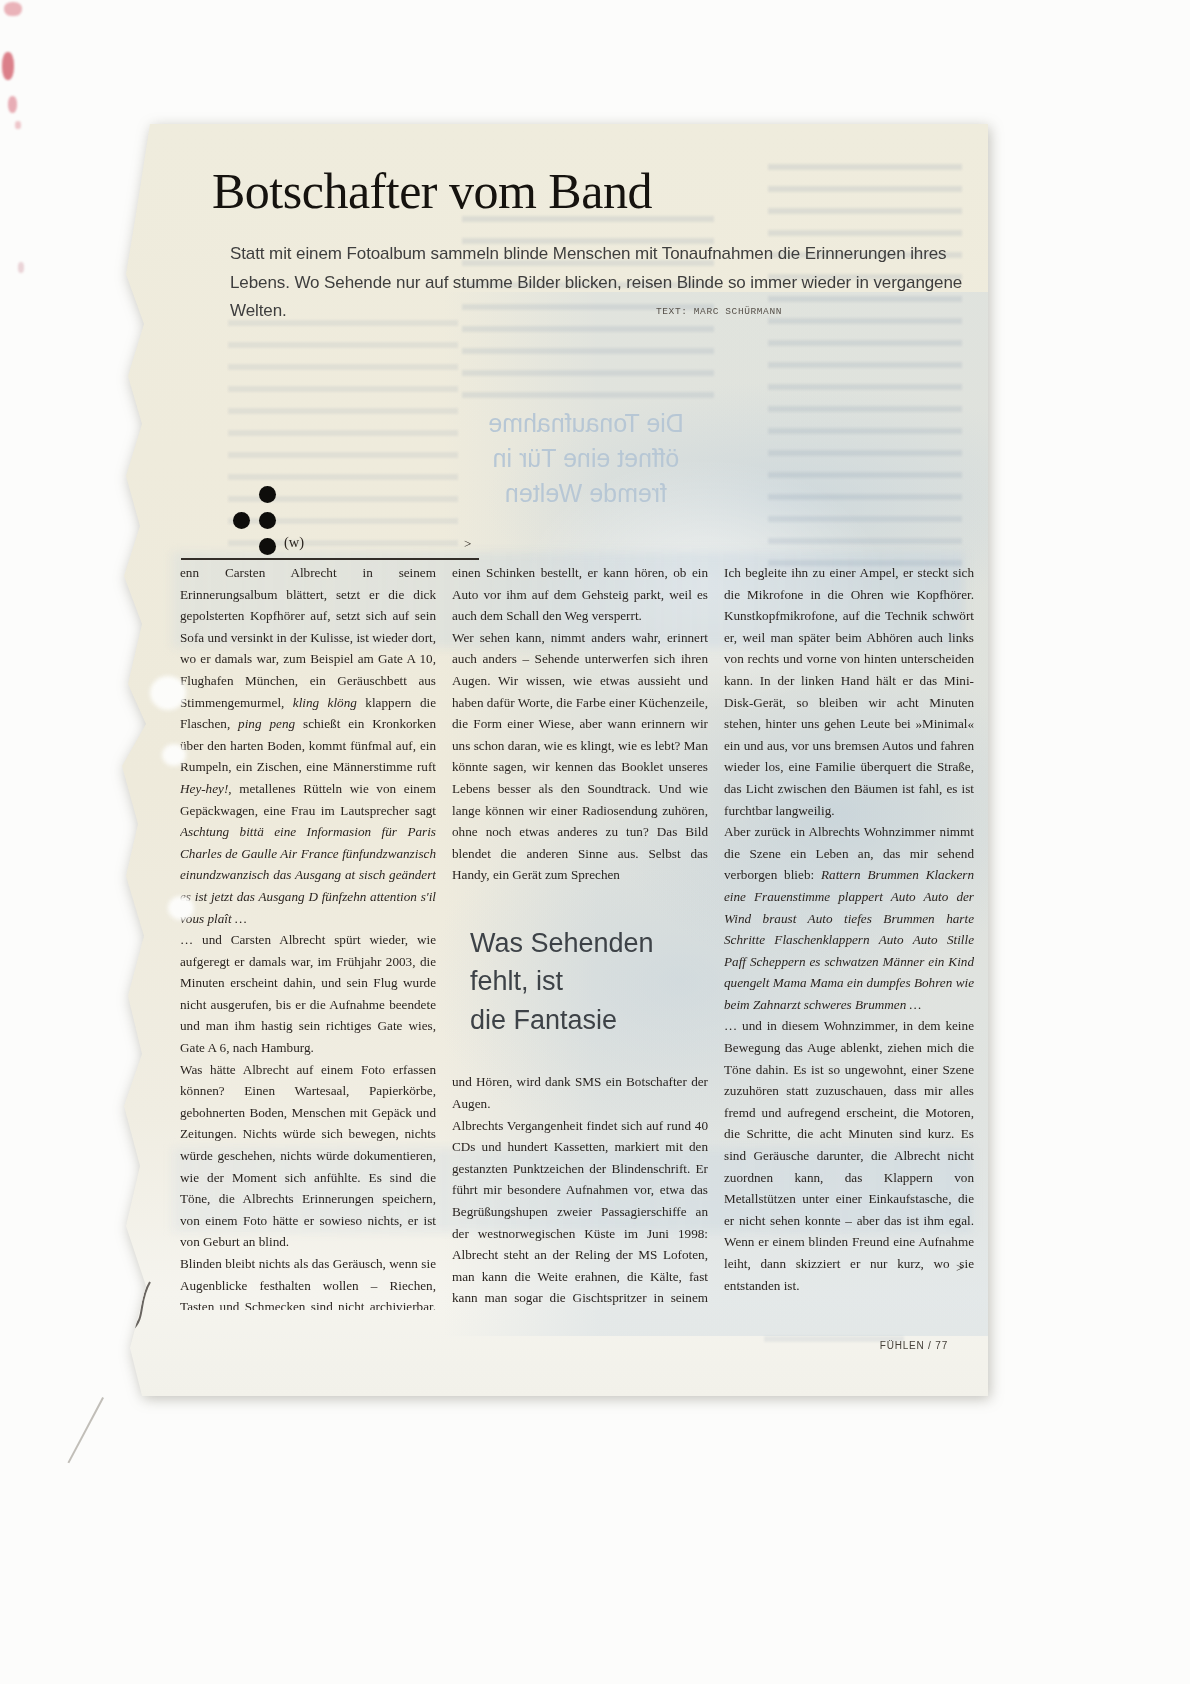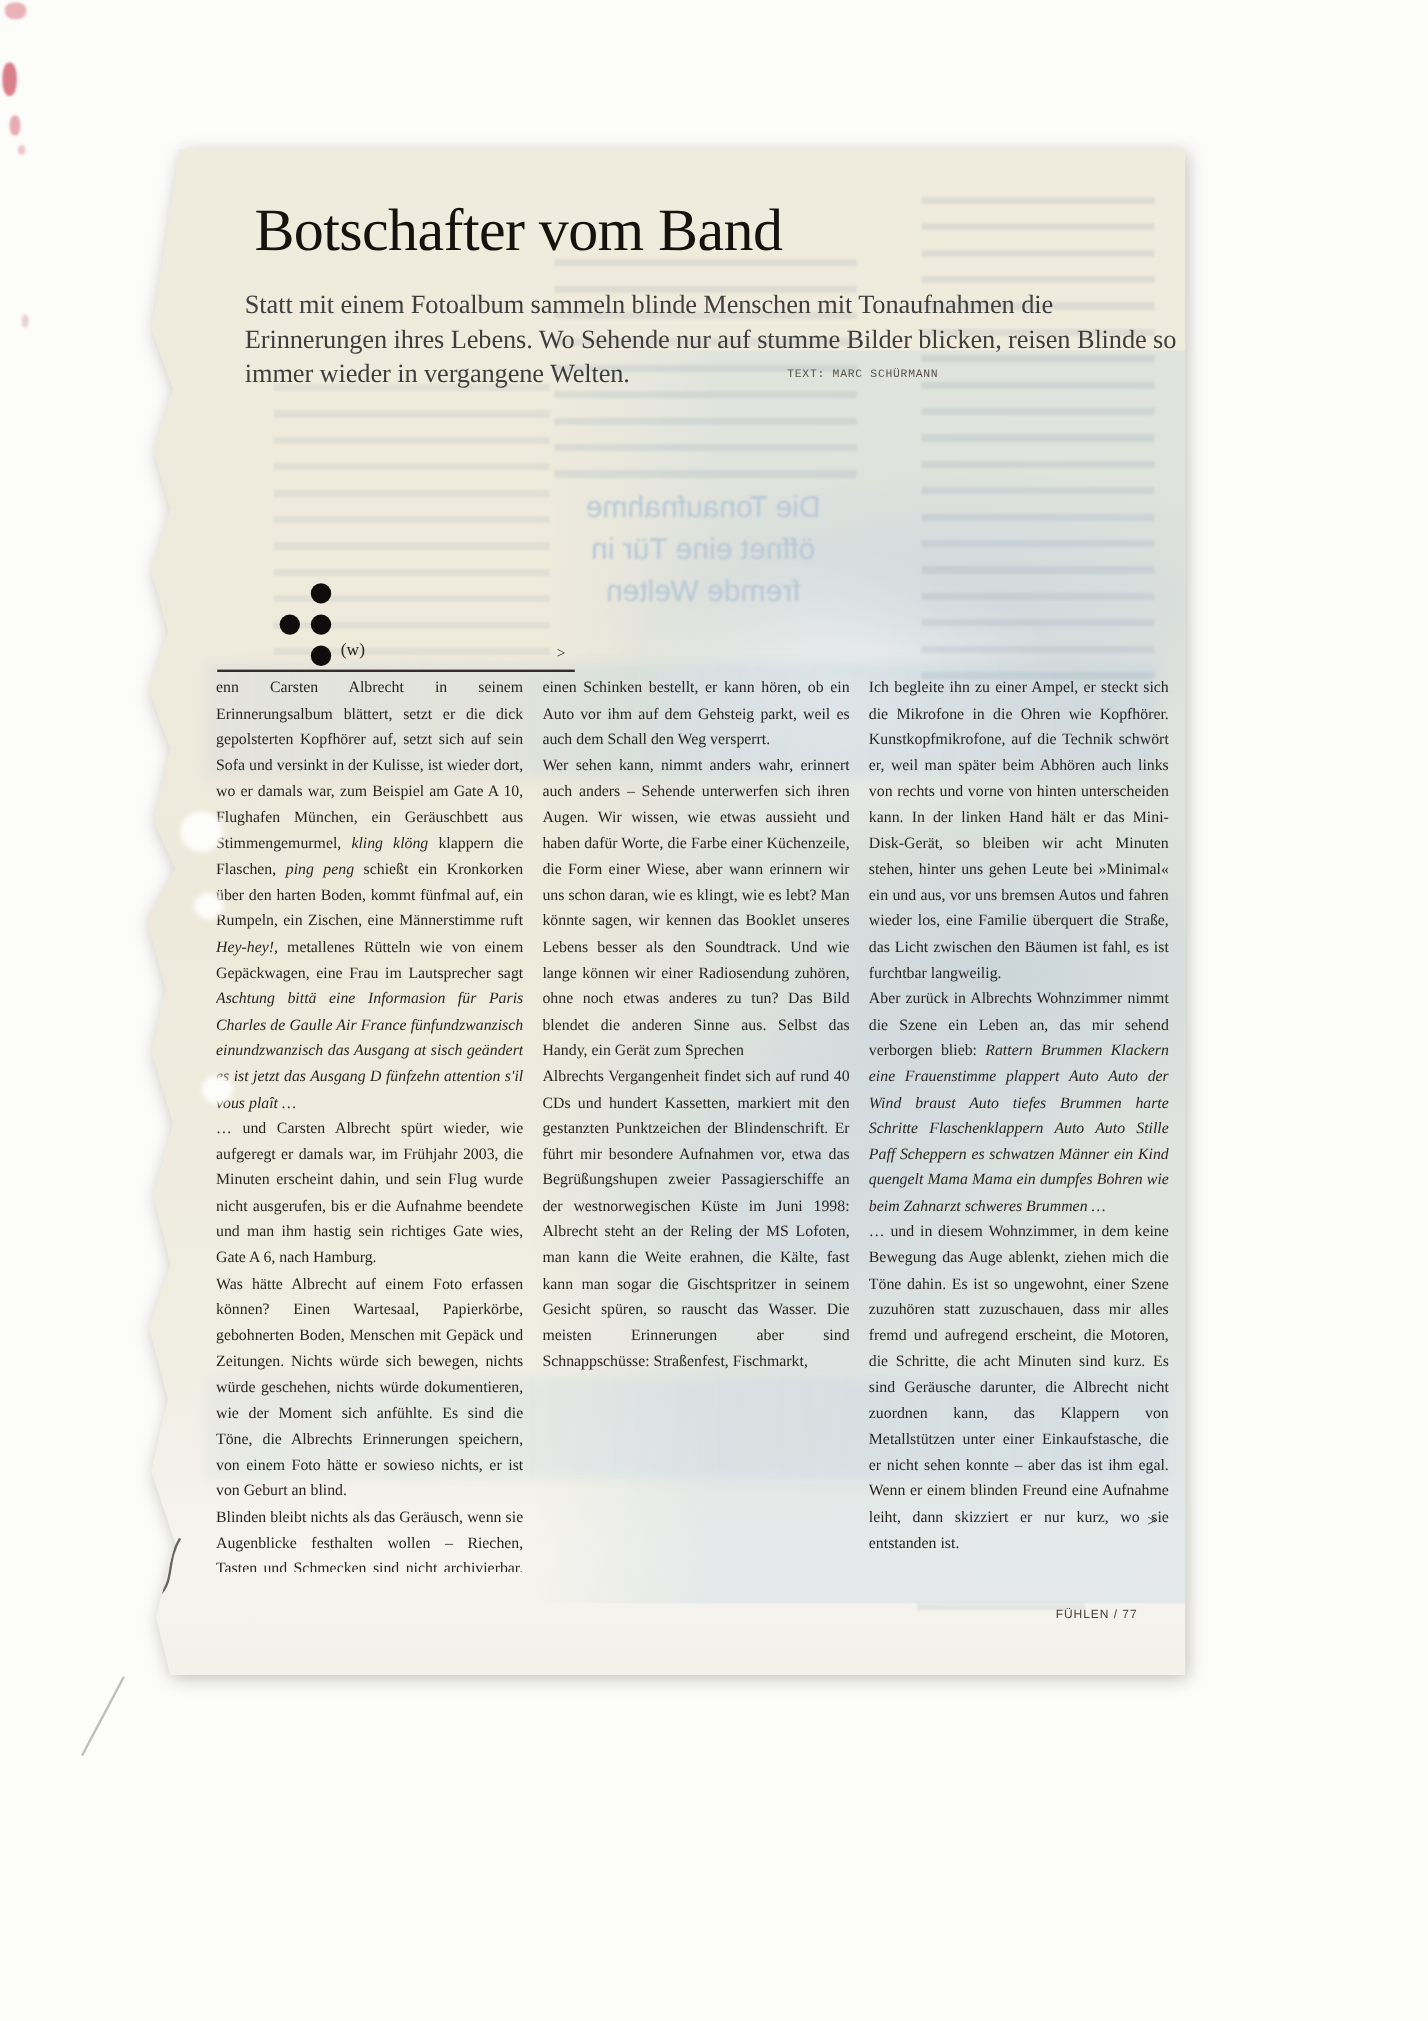--- a/index.html
+++ b/index.html
@@ -50,22 +50,22 @@
 
   .ghost-headline{position:absolute;z-index:2;left:350px;top:282px;width:240px;
     font-family:"Liberation Sans",sans-serif;font-size:25px;line-height:35px;
     color:#b7c7d5;text-align:center;transform:scaleX(-1);filter:blur(.7px);}
 
   
   .content{position:relative;z-index:3;}
   h1{position:absolute;left:96px;top:38px;margin:0;z-index:3;
      font-family:"Liberation Serif",serif;font-weight:400;font-size:50px;
      letter-spacing:-.5px;color:#16130f;white-space:nowrap;}
-  .standfirst{position:absolute;left:88px;top:116px;width:778px;margin:0;z-index:3;
-     font-family:Liberation Serif, serif;font-size:22px;line-height:28.5px;
+  .standfirst{position:absolute;left:114px;top:116px;width:778px;margin:0;z-index:3;
+     font-family:Liberation Sans, sans-serif;font-size:17px;line-height:28.5px;
      letter-spacing:-.1px;color:#3e3e3e;}
   .byline{position:absolute;left:540px;top:182px;width:306px;z-index:3;
      font-family:Liberation Mono, monospace;font-size:9.5px;letter-spacing:.6px;
      color:#57514a;text-align:left;}
 
   .braille{position:absolute;z-index:3;}
   .dot{position:absolute;width:17px;height:17px;border-radius:50%;background:#0e0d0b;}
   .d1{left:143px;top:362px;} .d2{left:117px;top:388px;} .d3{left:143px;top:388px;} .d4{left:143px;top:414px;}
   .wlabel{position:absolute;left:168px;top:410px;font-size:14.5px;color:#2b2520;z-index:3;}
   .rule{position:absolute;left:65px;top:434px;width:298px;height:1.6px;background:#332e29;z-index:3;}
@@ -142,21 +142,27 @@
             <p><span>… und Carsten Albrecht spürt wieder, wie aufgeregt er damals war, im Frühjahr 2003, die Minuten erscheint dahin, und sein Flug wurde nicht ausgerufen, bis er die Aufnahme beendete und man ihm hastig sein richtiges Gate wies, Gate A 6, nach Hamburg.</span></p>
             <p><span>Was hätte Albrecht auf einem Foto erfassen können? Einen Wartesaal, Papierkörbe, gebohnerten Boden, Menschen mit Gepäck und Zeitungen. Nichts würde sich bewegen, nichts würde geschehen, nichts würde dokumentieren, wie der Moment sich anfühlte. Es sind die Töne, die Albrechts Erinnerungen speichern, von einem Foto hätte er sowieso nichts, er ist von Geburt an blind.</span></p>
             <p><span>Blinden bleibt nichts als das Geräusch, wenn sie Augenblicke festhalten wollen – Riechen, Tasten und Schmecken sind nicht archivierbar. Ein Blinder hört unentwegt, sowieso. In der Wohnung von Carsten Albrecht ist sogar der Klorollenhalter ein Radio, im Einkaufszentrum findet er den Metzger, sobald jemand</span></p>
           </div>
 
         <div class="col col2">
           <div>
               <p><span>einen Schinken bestellt, er kann hören, ob ein Auto vor ihm auf dem Gehsteig parkt, weil es auch dem Schall den Weg versperrt.</span></p>
               <p><span>Wer sehen kann, nimmt anders wahr, erinnert auch anders – Sehende unterwerfen sich ihren Augen. Wir wissen, wie etwas aussieht und haben dafür Worte, die Farbe einer Küchenzeile, die Form einer Wiese, aber wann erinnern wir uns schon daran, wie es klingt, wie es lebt? Man könnte sagen, wir kennen das Booklet unseres Lebens besser als den Soundtrack. Und wie lange können wir einer Radiosendung zuhören, ohne noch etwas anderes zu tun? Das Bild blendet die anderen Sinne aus. Selbst das Handy, ein Gerät zum Sprechen</span></p>
             </div>
+          <div class="pullquote">
+            <div>Was Sehenden</div>
+            <div>fehlt, ist</div>
+            <div>die Fantasie</div>
+          </div>
           <div>
+              <p><span>und Hören, wird dank SMS ein Botschafter der Augen.</span></p>
               <p><span>Albrechts Vergangenheit findet sich auf rund 40 CDs und hundert Kassetten, markiert mit den gestanzten Punktzeichen der Blindenschrift. Er führt mir besondere Aufnahmen vor, etwa das Begrüßungshupen zweier Passagierschiffe an der westnorwegischen Küste im Juni 1998: Albrecht steht an der Reling der MS Lofoten, man kann die Weite erahnen, die Kälte, fast kann man sogar die Gischtspritzer in seinem Gesicht spüren, so rauscht das Wasser. Die meisten Erinnerungen aber sind Schnappschüsse: Straßenfest, Fischmarkt,</span></p>
             </div>
         </div>
 
         <div class="col col3">
             <p><span>Ich begleite ihn zu einer Ampel, er steckt sich die Mikrofone in die Ohren wie Kopfhörer. Kunstkopfmikrofone, auf die Technik schwört er, weil man später beim Abhören auch links von rechts und vorne von hinten unterscheiden kann. In der linken Hand hält er das Mini-Disk-Gerät, so bleiben wir acht Minuten stehen, hinter uns gehen Leute bei »Minimal« ein und aus, vor uns bremsen Autos und fahren wieder los, eine Familie überquert die Straße, das Licht zwischen den Bäumen ist fahl, es ist furchtbar langweilig.</span></p>
             <p><span>Aber zurück in Albrechts Wohnzimmer nimmt die Szene ein Leben an, das mir sehend verborgen blieb: </span><i>Rattern Brummen Klackern eine Frauenstimme plappert Auto Auto der Wind braust Auto tiefes Brummen harte Schritte Flaschenklappern Auto Auto Stille Paff Scheppern es schwatzen Männer ein Kind quengelt Mama Mama ein dumpfes Bohren wie beim Zahnarzt schweres Brummen …</i></p>
             <p><span>… und in diesem Wohnzimmer, in dem keine Bewegung das Auge ablenkt, ziehen mich die Töne dahin. Es ist so ungewohnt, einer Szene zuzuhören statt zuzuschauen, dass mir alles fremd und aufregend erscheint, die Motoren, die Schritte, die acht Minuten sind kurz. Es sind Geräusche darunter, die Albrecht nicht zuordnen kann, das Klappern von Metallstützen unter einer Einkaufstasche, die er nicht sehen konnte – aber das ist ihm egal. Wenn er einem blinden Freund eine Aufnahme leiht, dann skizziert er nur kurz, wo sie entstanden ist.</span></p>
           </div>
 

